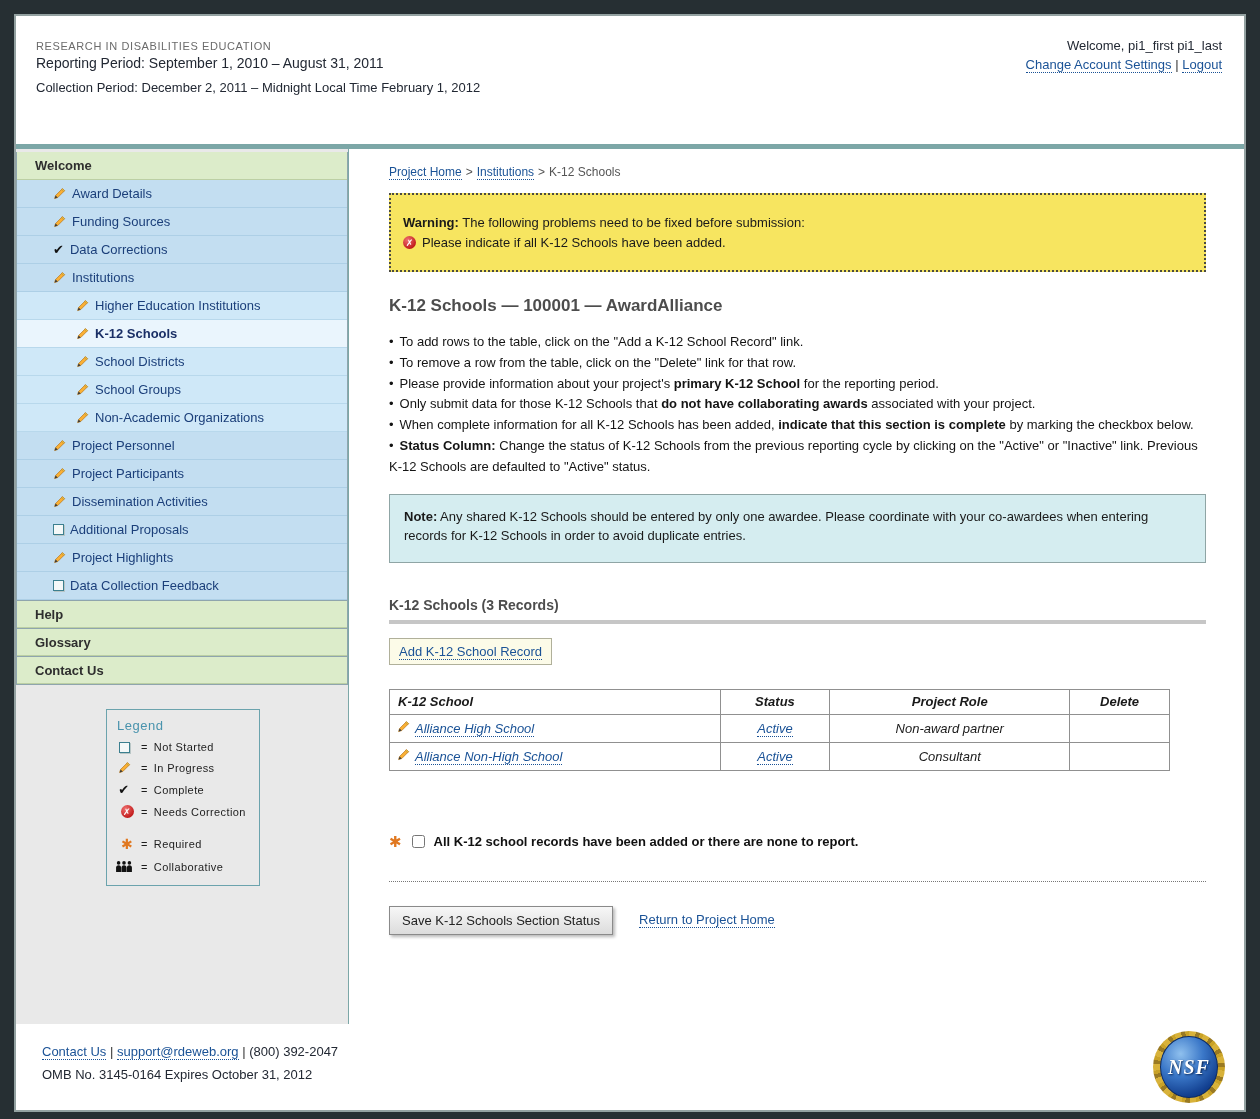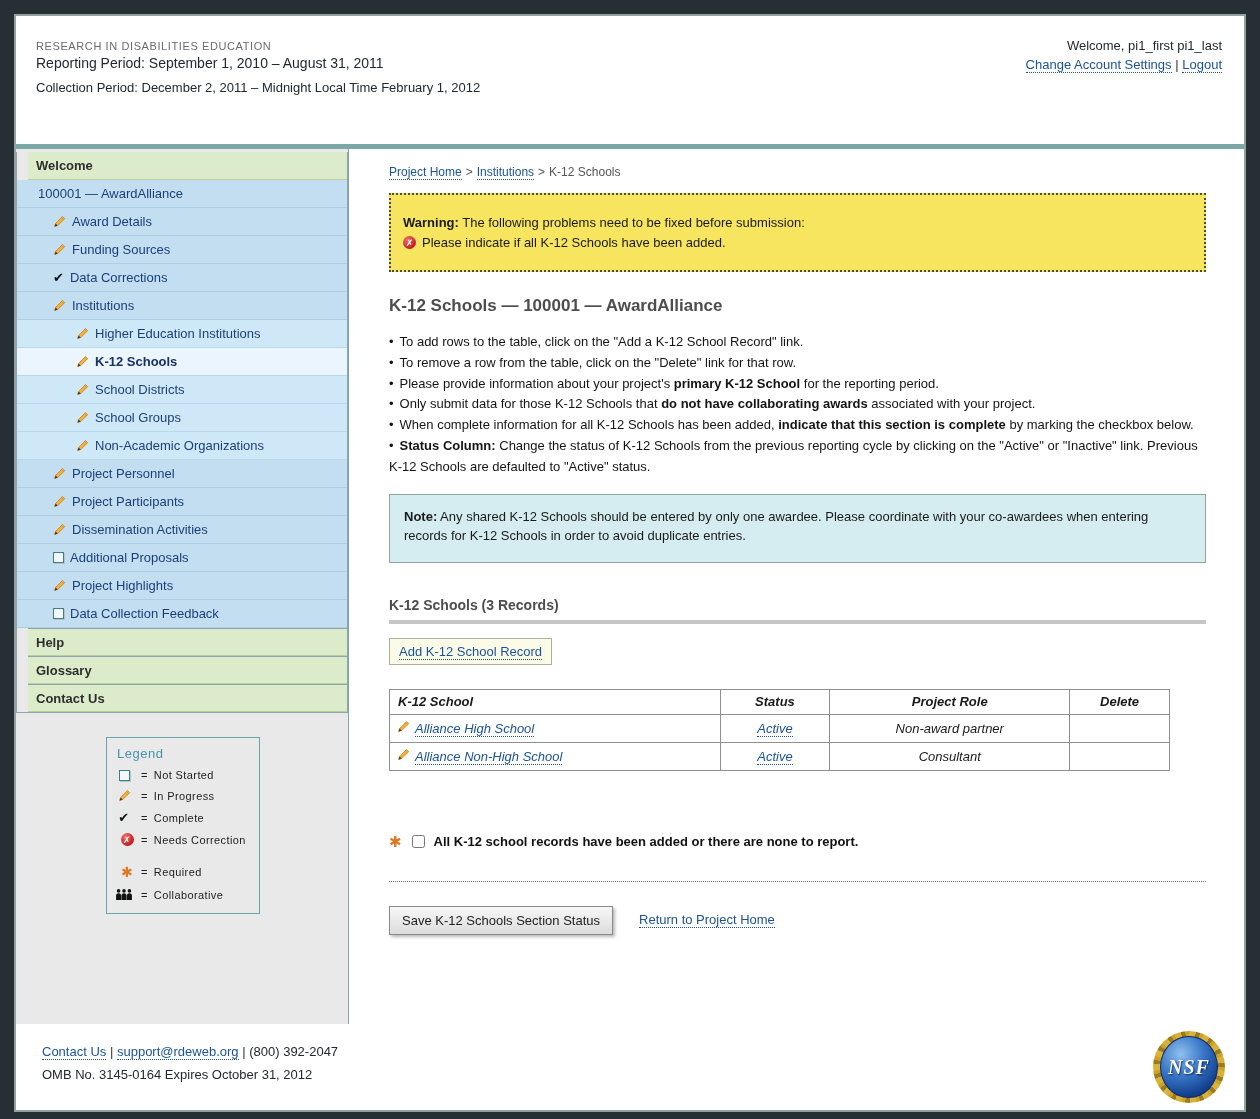--- a/index.html
+++ b/index.html
@@ -22,21 +22,21 @@
 
   
   .body { flex: 1 1 auto; display: flex; min-height: 0; }
   .sidebar { width: 333px; flex: 0 0 auto; background: #e9e9e9; border-right: 1px solid #7ca7a7; padding-top: 3px; }
   .nav { border: 1px solid #8fa5ad; border-top: none; }
   .nav-row { height: 28px; display: flex; align-items: center; font-size: 13px; color: #1b3f7a; background: #c3def1; border-bottom: 1px solid #adcfe6; cursor: pointer; }
   .nav-section { background: #dcecca; color: #2e2e2e; font-weight: bold; border-bottom: 1px solid #bccfa4; border-top: 1px solid #8fa5ad; }
   .nav-section:first-child { border-top: none; }
   .nav-sub { background: #cfe8f8; border-bottom: 1px solid #b8d8ec; }
   .nav-selected { background: #eaf5fd !important; font-weight: bold; color: #1a2f66; }
-  .pl-section { padding-left: 8px; margin-left: 11px; }
+  .pl-section { padding-left: 18px; }
   .pl-0 { padding-left: 21px; }
   .pl-1 { padding-left: 36px; }
   .pl-2 { padding-left: 59px; }
   .nav-ic { margin-right: 6px; display: inline-flex; align-items: center; }
 
   .legend { width: 154px; margin: 24px 0 0 90px; border: 1px solid #6ba3ad; padding: 8px 8px 12px 10px; }
   .legend-title { color: #4993ad; font-size: 13px; letter-spacing: 0.5px; }
   .legend-row { display: flex; align-items: center; margin-top: 8px; font-size: 11px; letter-spacing: 0.4px; color: #1d1d1d; }
   .legend-row .lic { width: 20px; display: inline-flex; justify-content: center; }
   .legend-row .leq { margin: 0 6px 0 4px; }
@@ -125,23 +125,20 @@
       </div>
     </div>
 
     <div class="teal-band"></div>
 
     <div class="body">
       <div class="sidebar">
         <div class="nav">
             <div class="nav-row nav-section pl-section">
               <span class="nav-label">Welcome</span>
-            </div>
-            <div class="nav-row pl-0">
-              <span class="nav-label">100001 — AwardAlliance</span>
             </div>
             <div class="nav-row pl-1">
               <span class="nav-ic">
                 <svg width="13" height="13" viewBox="0 0 16 16">
                   <path d="M2 14.2 L3.2 10.4 L11.6 2 L14.2 4.6 L5.8 13 Z" fill="#fbb034" stroke="#b8791e" stroke-width="0.9"></path>
                   <path d="M2 14.2 L3.2 10.4 L5.8 13 Z" fill="#3a3a3a"></path>
                   <path d="M11.6 2 L14.2 4.6 L13 5.8 L10.4 3.2 Z" fill="#e8c44a" stroke="#b8791e" stroke-width="0.6"></path>
                 </svg>
               </span>
               <span class="nav-label">Award Details</span>

